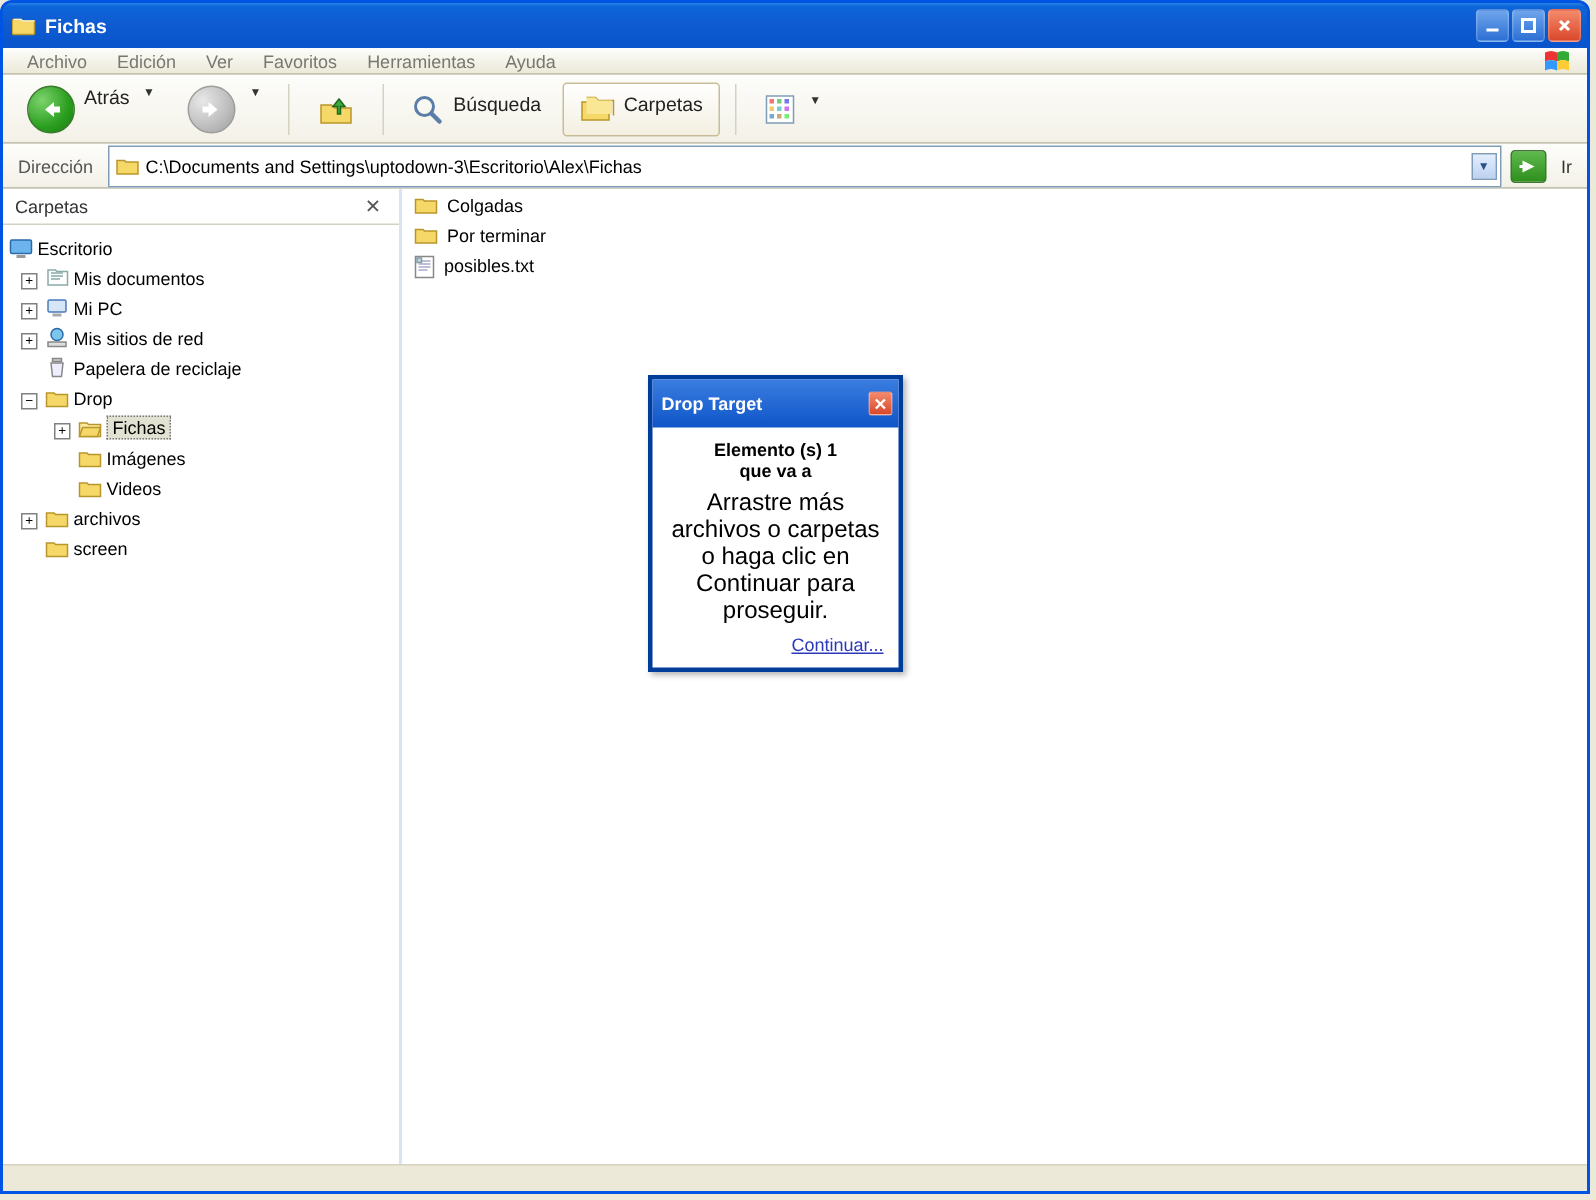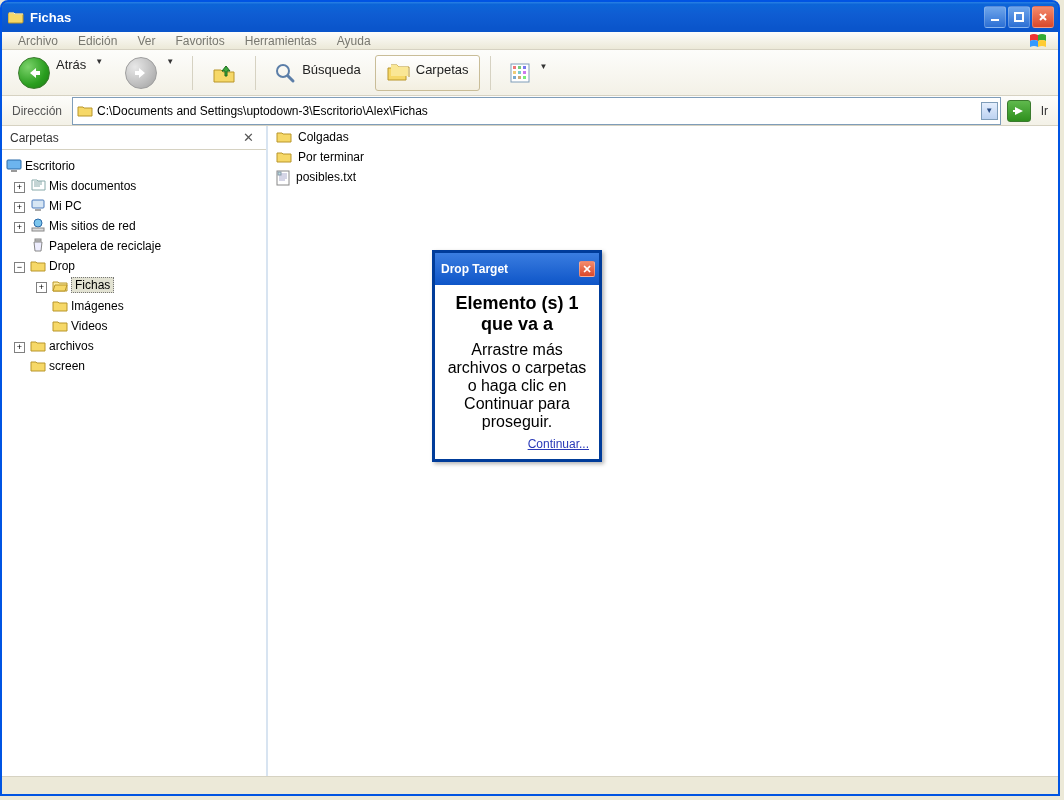--- a/index.html
+++ b/index.html
@@ -199,21 +199,21 @@
   background:linear-gradient(#f48a6b,#d9482b);
   border:1px solid #fff5;color:#fff;
   font-size:11px;font-weight:bold;
   display:flex;align-items:center;justify-content:center;
   border-radius:2px;
 }
 .dialog .dbody {
   padding:8px 10px 8px 10px;
   font-size:12px;color:#000;text-align:center;
 }
-.dialog .dbody .hl { font-weight:bold; font-size:18px; margin-bottom:6px; }
+.dialog .dbody .hl { font-weight:bold; font-size:12px; margin-bottom:6px; }
 .dialog .dbody .msg { font-size:16px; margin-top:6px; }
 .dialog .dbody .cont {
   text-align:right; margin-top:6px;
 }
 .dialog .dbody .cont a {
   color:#2a3ab8; text-decoration:underline; cursor:pointer;
 }
 .statusbar {
   height:18px; background:#ece9d8; border-top:1px solid #d6d2c2;
 }

